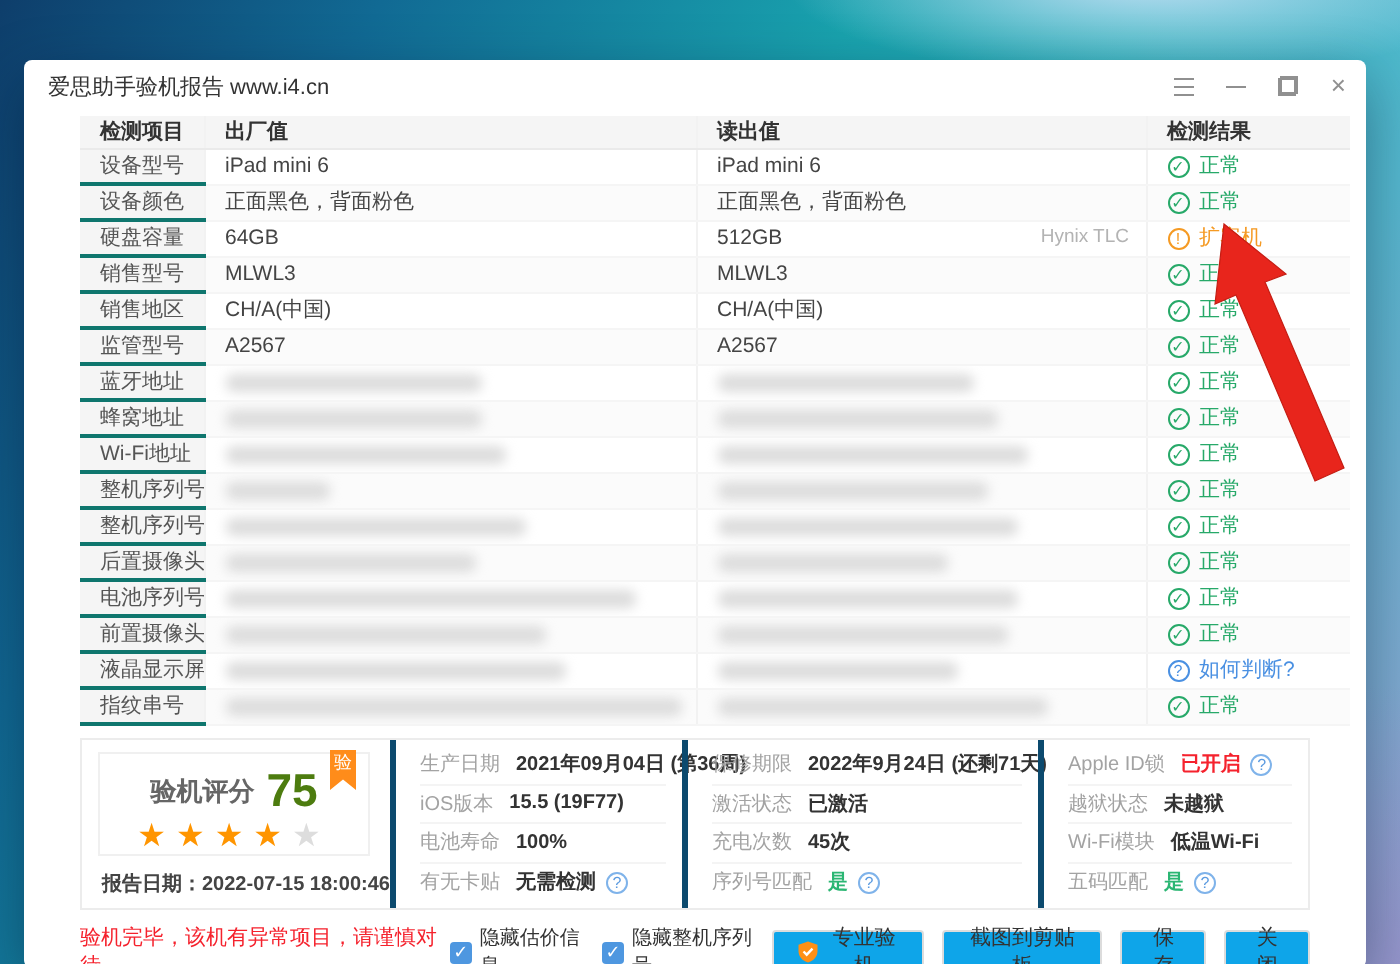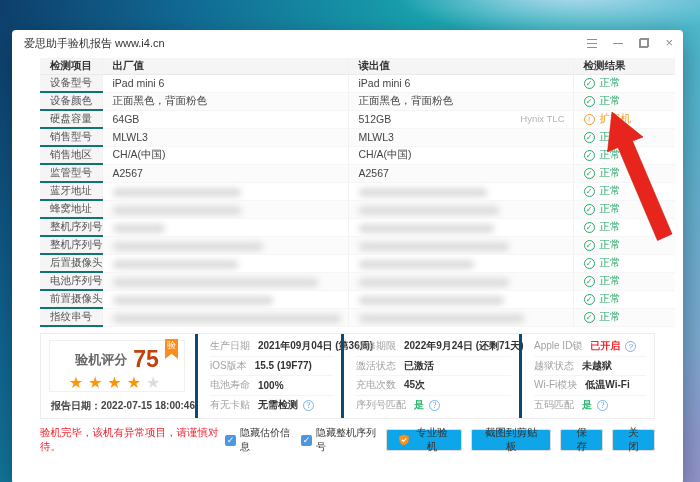--- a/index.html
+++ b/index.html
@@ -46,34 +46,34 @@
   .result{ display:inline-flex; align-items:center; gap:5px; }
   .ricon{ width:11px; height:11px; border:1px solid currentColor; border-radius:50%;
           font-size:8px; line-height:10px; text-align:center; font-style:normal; flex:none; }
   .result.ok{ color:#27a969; } .result.warn{ color:#f59a23; } .result.help{ color:#4a90e2; }
 
   .summary{ margin-top:6px; border:1px solid #ececec; height:86px; display:flex; }
   .score-panel{ width:154px; position:relative; padding:5px 0 0 4px; }
   .score-box{ border:1px solid #f0f0f0; margin:1px 10px 0 4px; height:52px;
               text-align:center; position:relative; }
   .score-line{ margin-top:5px; font-size:13px; color:#666; font-weight:bold; }
-  .score-num{ font-size:23px; color:#c2410c; font-weight:bold; margin-left:6px; vertical-align:-3px; }
+  .score-num{ font-size:23px; color:#4d7c0f; font-weight:bold; margin-left:6px; vertical-align:-3px; }
   .stars{ font-size:16px; letter-spacing:5px; color:#ff9500; margin-top:1px; line-height:18px; }
   .star.empty{ color:#ddd; }
   .ribbon{ position:absolute; top:-2px; right:6px; width:13px; height:20px; background:#ff8c1a;
            color:#fff; font-size:9px; line-height:13px; text-align:center;
            clip-path:polygon(0 0,100% 0,100% 100%,50% 74%,0 100%); }
   .report-date{ margin-top:7px; padding-left:6px; font-size:10px; color:#444; font-weight:bold; }
 
   .sum-cols{ flex:1; display:flex; }
   .sum-col{ border-left:3px solid #0c4a6e; padding:3px 8px 0 12px; }
   .sum-col:nth-child(1){ width:146px; } .sum-col:nth-child(2){ width:178px; } .sum-col:nth-child(3){ flex:1; }
   .sum-row{ height:19.5px; display:flex; align-items:center; font-size:10px;
             border-bottom:1px solid #f4f4f4; white-space:nowrap; }
-  .sum-row:last-child{ border-bottom:none;font-family:Liberation Serif, serif; }
+  .sum-row:last-child{ border-bottom:none; }
   .sum-label{ color:#a3a3a3; margin-right:8px; }
   .sum-value{ color:#333; font-weight:bold; }
   .sum-value.green{ color:#2bb673; } .sum-value.red{ color:#f5222d; }
   .help-icon{ width:11px; height:11px; border-radius:50%; border:1px solid #7fb3ea; color:#5a9ae0;
               font-size:8px; line-height:10px; text-align:center; margin-left:5px; flex:none; }
 
   .footerbar{ margin-top:7px; display:flex; align-items:center; }
   .status{ color:#f5222d; font-size:10.5px; }
   .footer-right{ margin-left:auto; display:flex; align-items:center; gap:9px; }
   .cb{ display:flex; align-items:center; gap:4px; font-size:10px; color:#333; }
@@ -207,20 +207,31 @@
     <td class="c-factory"><span><span class="blur-blk" style="width: 128px;"></span></span></td>
     <td class="c-read"><span class="note"></span><span><span class="blur-blk" style="width: 140px;"></span></span></td>
     <td class="c-result">
       <span class="result ok">
         <i class="ricon">✓</i>
         <span class="rtext">正常</span>
       </span>
     </td>
   </tr>
 
+  <tr>
+    <td class="c-label"><span>Wi-Fi地址</span></td>
+    <td class="c-factory"><span><span class="blur-blk" style="width: 140px;"></span></span></td>
+    <td class="c-read"><span class="note"></span><span><span class="blur-blk" style="width: 155px;"></span></span></td>
+    <td class="c-result">
+      <span class="result ok">
+        <i class="ricon">✓</i>
+        <span class="rtext">正常</span>
+      </span>
+    </td>
+  </tr>
 
   <tr>
     <td class="c-label"><span>整机序列号</span></td>
     <td class="c-factory"><span><span class="blur-blk" style="width: 52px;"></span></span></td>
     <td class="c-read"><span class="note"></span><span><span class="blur-blk" style="width: 135px;"></span></span></td>
     <td class="c-result">
       <span class="result ok">
         <i class="ricon">✓</i>
         <span class="rtext">正常</span>
       </span>
@@ -268,20 +279,31 @@
     <td class="c-factory"><span><span class="blur-blk" style="width: 160px;"></span></span></td>
     <td class="c-read"><span class="note"></span><span><span class="blur-blk" style="width: 145px;"></span></span></td>
     <td class="c-result">
       <span class="result ok">
         <i class="ricon">✓</i>
         <span class="rtext">正常</span>
       </span>
     </td>
   </tr>
 
+  <tr>
+    <td class="c-label"><span>液晶显示屏</span></td>
+    <td class="c-factory"><span><span class="blur-blk" style="width: 170px;"></span></span></td>
+    <td class="c-read"><span class="note"></span><span><span class="blur-blk" style="width: 120px;"></span></span></td>
+    <td class="c-result">
+      <span class="result help">
+        <i class="ricon">?</i>
+        <span class="rtext">如何判断?</span>
+      </span>
+    </td>
+  </tr>
 
   <tr>
     <td class="c-label"><span>指纹串号</span></td>
     <td class="c-factory"><span><span class="blur-blk" style="width: 228px;"></span></span></td>
     <td class="c-read"><span class="note"></span><span><span class="blur-blk" style="width: 165px;"></span></span></td>
     <td class="c-result">
       <span class="result ok">
         <i class="ricon">✓</i>
         <span class="rtext">正常</span>
       </span>

